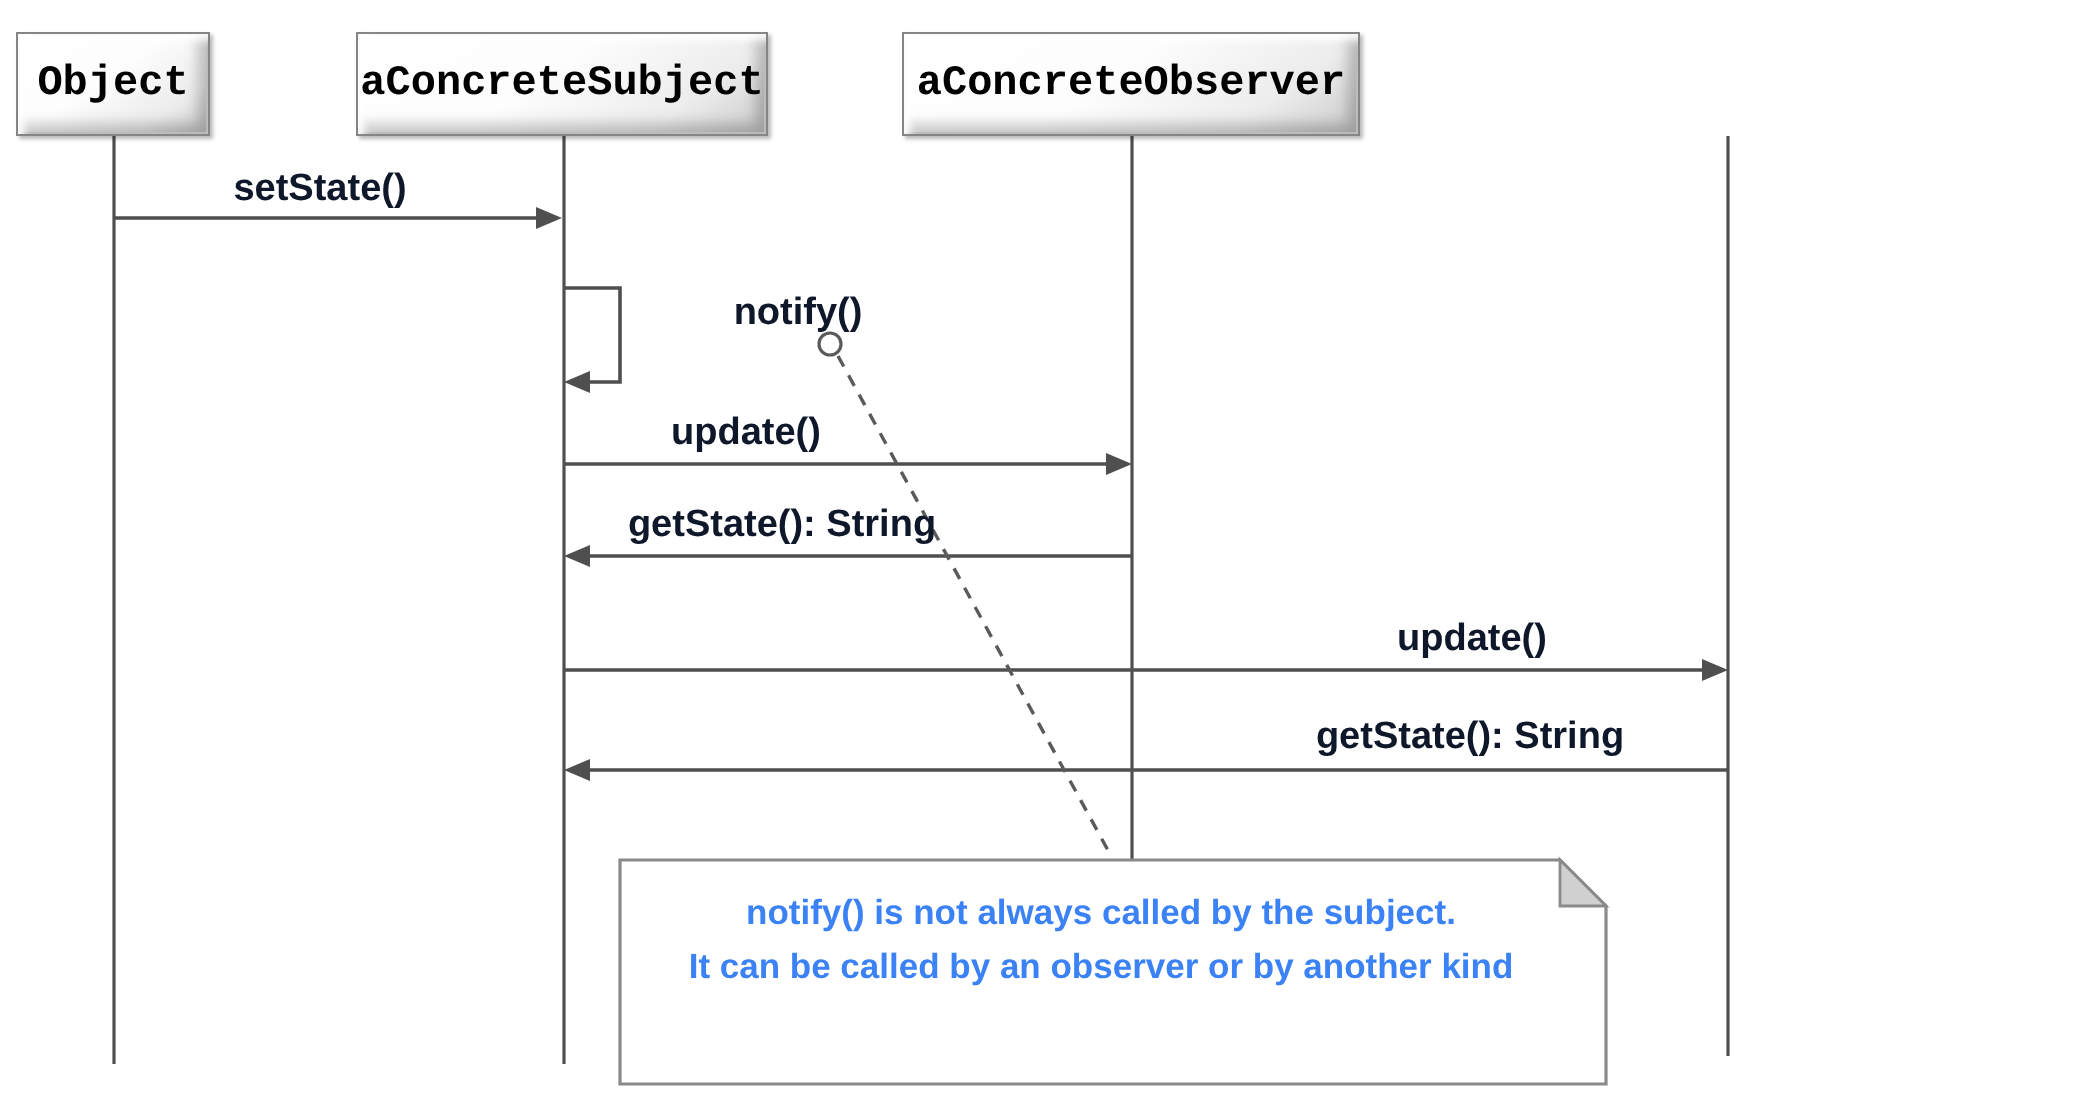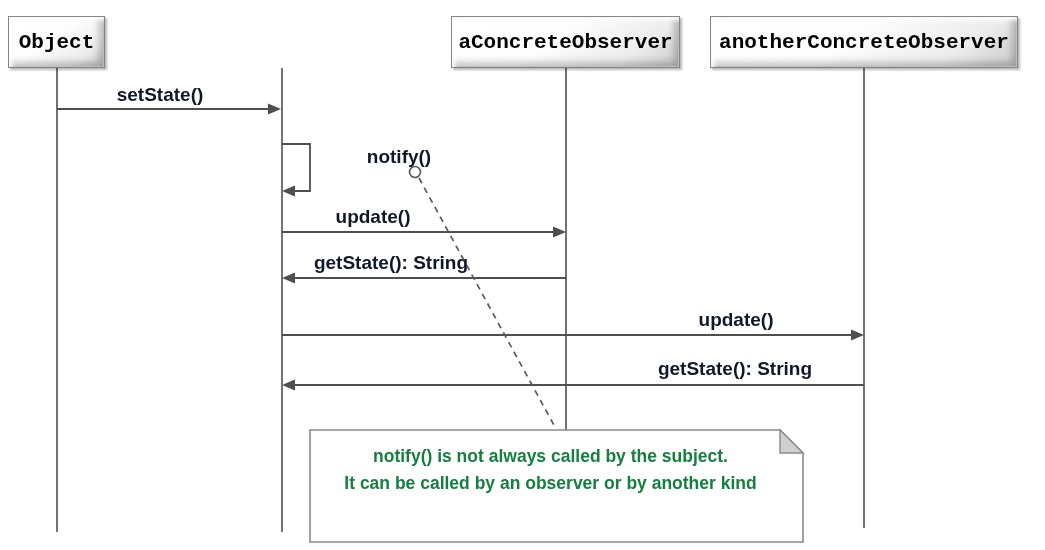--- a/index.html
+++ b/index.html
@@ -29,21 +29,21 @@
 
   
   .msg{
     position:absolute;transform:translateX(-50%);
     color:#0f172a;font-weight:bold;font-size:19px;white-space:nowrap;
   }
 
   
   .note-text{
     position:absolute;left:310px;top:443px;width:481px;
-    text-align:center;color:#15803d;font-weight:bold;font-size:17.5px;line-height:27px;
+    text-align:center;color:#3b82f6;font-weight:bold;font-size:17.5px;line-height:27px;
   }
   .note-text span{display:block;}
 </style>
 </head>
 <body>
 
 <div id="canvas">
 
   <svg class="layer" viewBox="0 0 1045 550">
 
@@ -73,25 +73,25 @@
     <circle cx="415" cy="172" r="5.5" fill="#ffffff" stroke="#5a5a5a" stroke-width="1.6"></circle>
     <line x1="419" y1="178" x2="555" y2="427" stroke="#5a5a5a" stroke-width="1.7" stroke-dasharray="6 5"></line>
 
     <path d="M310,430 L780,430 L803,453 L803,542 L310,542 Z" fill="#ffffff" stroke="#8a8a8a" stroke-width="1.6"></path>
     <path d="M780,430 L780,453 L803,453 Z" fill="#d0d0d0" stroke="#8a8a8a" stroke-width="1.4"></path>
   </svg>
 
   <div class="head head-object">
     <span>Object</span>
   </div>
+  <div class="head head-subject">
+    <span>aConcreteSubject</span>
+  </div>
   <div class="head head-observer">
     <span>aConcreteObserver</span>
-  </div>
-  <div class="head head-another">
-    <span>anotherConcreteObserver</span>
   </div>
 
   <div class="msg" style="left:160px;top:84px;">setState()</div>
   <div class="msg" style="left:371px;top:146px;margin-left:28px;">notify()</div>
   <div class="msg" style="left:373px;top:206px;">update()</div>
   <div class="msg" style="left:391px;top:252px;">getState(): String</div>
   <div class="msg" style="left:736px;top:309px;">update()</div>
   <div class="msg" style="left:735px;top:358px;">getState(): String</div>
 
   <div class="note-text">

